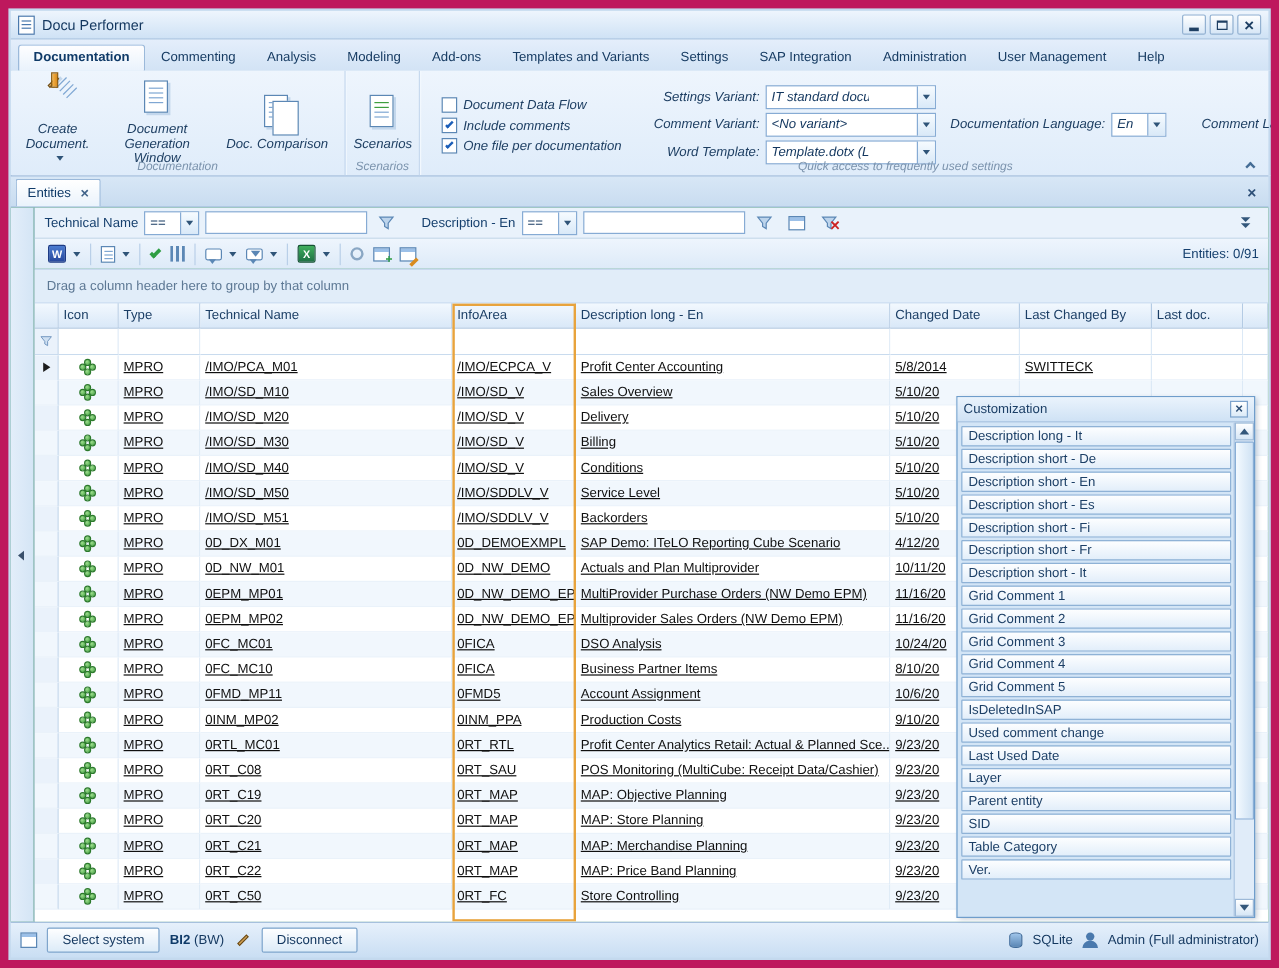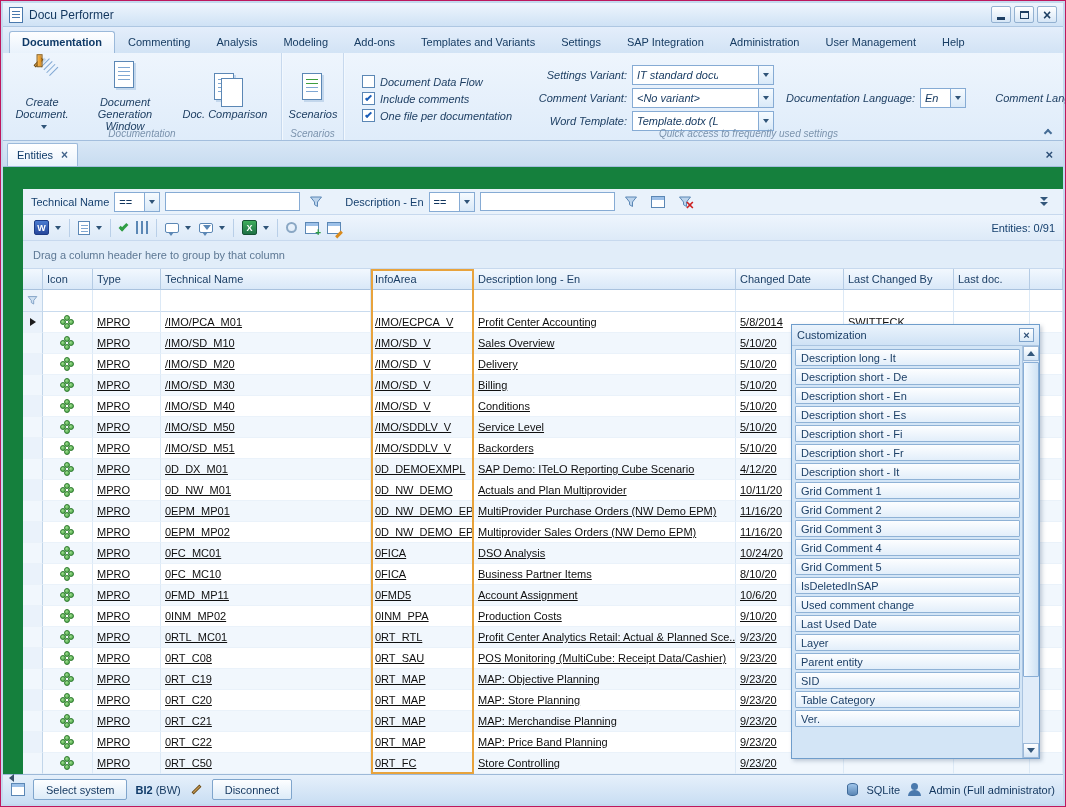--- a/index.html
+++ b/index.html
@@ -1,18 +1,18 @@
 <!DOCTYPE html>
 <html><head>
 <meta charset="utf-8">
 <style>
   *{margin:0;padding:0;box-sizing:border-box;}
   html,body{width:1066px;height:807px;font-family:"Liberation Sans",sans-serif;}
   body{background:#8aa8c8;}
-  .window{position:relative;width:1066px;height:807px;border:1px solid #be185d;background:#c4d9ee;padding:2px;display:flex;flex-direction:column;overflow:hidden;}
+  .window{position:relative;width:1066px;height:807px;border:7px solid #be185d;background:#c4d9ee;padding:2px;display:flex;flex-direction:column;overflow:hidden;}
 
   
   .titlebar{height:24px;display:flex;align-items:center;padding:0 6px;background:linear-gradient(#eef5fd,#cfe2f5);border-bottom:1px solid #aec7e2;}
   .app-icon{width:14px;height:16px;background:#fff;border:1px solid #4a79ad;position:relative;margin-right:6px;}
   .app-icon::before{content:"";position:absolute;left:2px;top:3px;width:8px;height:1px;background:#4a79ad;box-shadow:0 3px 0 #4a79ad,0 6px 0 #4a79ad;}
   .title-text{font-size:12px;color:#12365e;}
   .win-buttons{margin-left:auto;display:flex;gap:3px;}
   .winbtn{width:20px;height:17px;border:1px solid #93b1d1;border-radius:2px;background:linear-gradient(#ffffff,#d6e6f6);display:flex;align-items:center;justify-content:center;font-size:12px;color:#1e3f63;}
   .glyph-min{width:8px;height:3px;background:#1e3f63;margin-top:7px;}
   .glyph-max{width:9px;height:8px;border:1px solid #1e3f63;border-top:2px solid #1e3f63;}
@@ -53,21 +53,21 @@
   .ribbon-collapse{position:absolute;right:8px;bottom:3px;width:14px;height:12px;display:flex;align-items:center;justify-content:center;}
   .chev-up{width:6px;height:6px;border-left:2px solid #456d96;border-top:2px solid #456d96;transform:rotate(45deg);margin-top:3px;}
 
   
   .doctabs{height:26px;background:linear-gradient(#d8e7f6,#c8dcf0);display:flex;align-items:flex-end;padding:0 4px;border-bottom:1px solid #a3bedd;}
   .doctab{height:23px;display:flex;align-items:center;gap:8px;padding:0 9px;background:linear-gradient(#ffffff,#eaf3fc);border:1px solid #9bb9da;border-bottom:none;border-radius:2px 2px 0 0;font-size:11px;color:#0f3a68;}
   .tabclose{font-size:12px;font-weight:bold;color:#41638a;line-height:1;}
   .doctabs .panel-close{margin-left:auto;margin-bottom:4px;font-size:13px;font-weight:bold;color:#2d4f77;padding:0 6px;}
 
   
-  .content{flex:1;display:flex;min-height:0;background:#15803d;align-items:flex-end;}
+  .content{flex:1;display:flex;min-height:0;background:#15803d;}
   .left-strip{width:20px;background:linear-gradient(90deg,#e3eefa,#d4e5f5);border-right:1px solid #bdd2e8;position:relative;}
   .strip-arrow{position:absolute;left:6px;top:48%;width:0;height:0;border-right:5px solid #39506b;border-top:4px solid transparent;border-bottom:4px solid transparent;}
   .main{flex:1;display:flex;flex-direction:column;min-width:0;}
 
   .filterbar{height:26px;display:flex;align-items:center;gap:5px;padding:0 8px;background:#e9f2fb;border-bottom:1px solid #c7d9ee;font-size:11px;color:#16406e;}
   .finput{height:19px;width:135px;border:1px solid #86abd4;font-size:11px;padding:0 3px;font-family:"Liberation Sans",sans-serif;}
   .iconbtn{width:22px;height:21px;display:flex;align-items:center;justify-content:center;position:relative;}
   .redx{position:absolute;right:1px;bottom:1px;color:#cc2222;font-weight:bold;font-size:11px;line-height:1;}
   .spacer{flex:1;}
   .dblchev{display:flex;flex-direction:column;align-items:center;gap:1px;}

